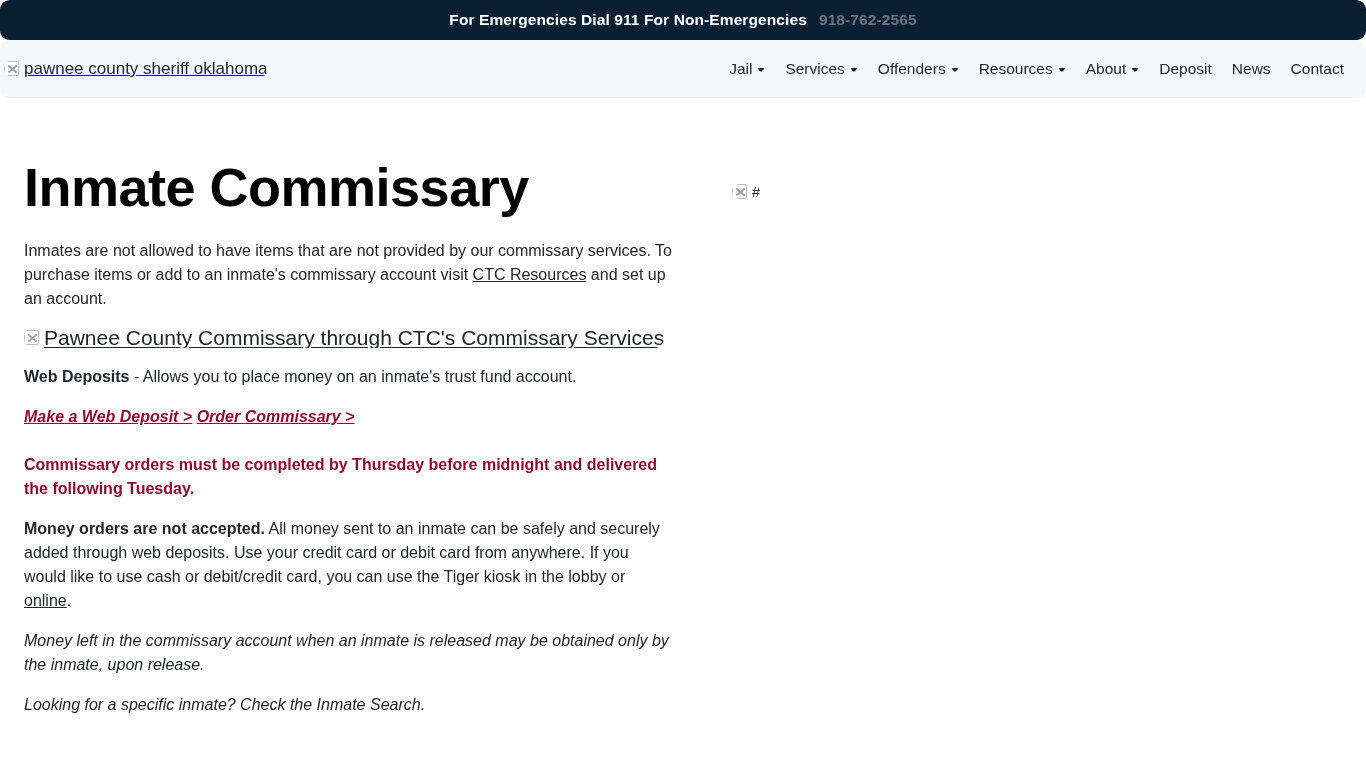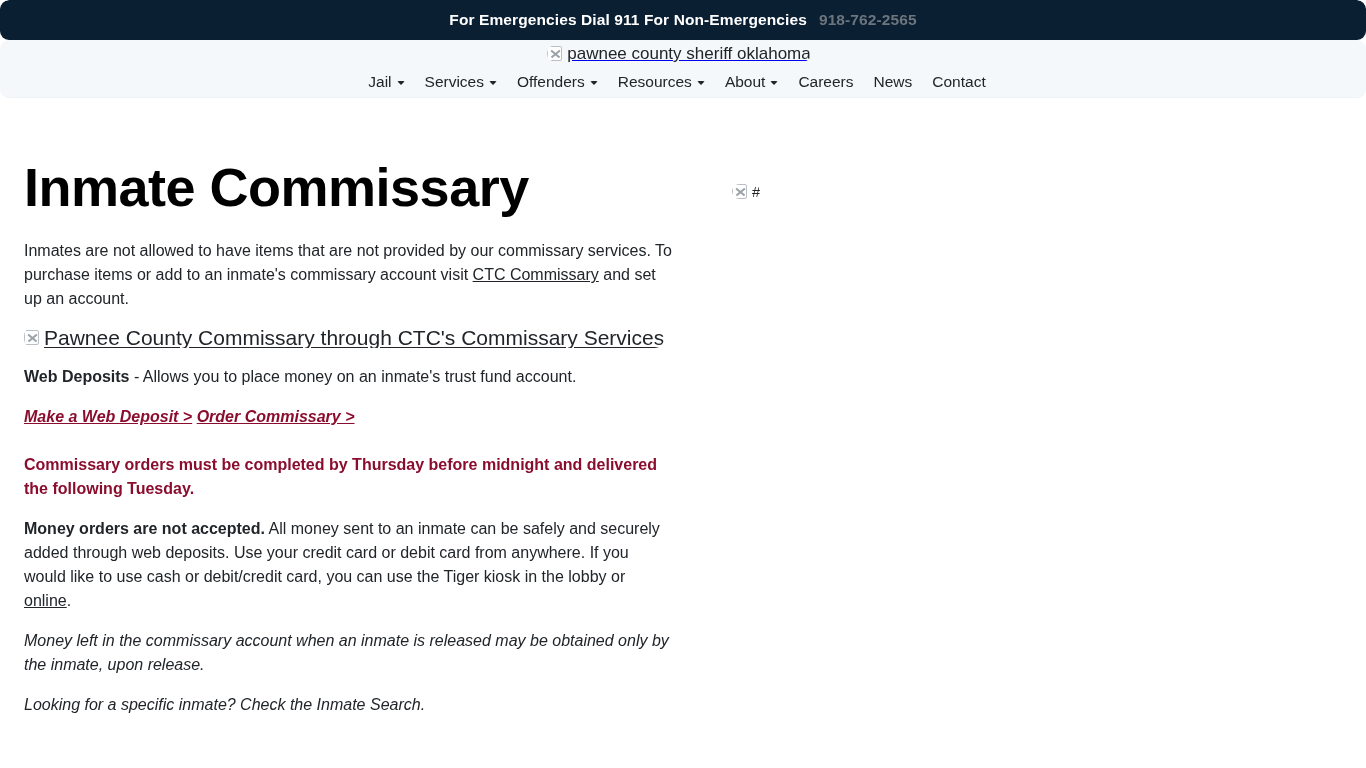--- a/index.html
+++ b/index.html
@@ -35,21 +35,20 @@
 
   
   .navbar {
     background: #f5f8fa;
     height: 58px;
     display: flex;
     align-items: center;
     justify-content: space-between;
     padding: 0 12px 0 0;
     border-bottom: 1px solid #f0f3f5;
-    flex-direction: column;
   }
   .brand {
     display: flex;
     align-items: center;
     height: 100%;
     padding-left: 4px;
     max-width: 640px;
   }
   .broken-img {
     display: inline-flex;
@@ -211,34 +210,34 @@
       <span class="caret"></span>
     </a>
     <a class="nav-item" href="#">
       <span>Resources</span>
       <span class="caret"></span>
     </a>
     <a class="nav-item" href="#">
       <span>About</span>
       <span class="caret"></span>
     </a>
-    <a class="nav-item" href="#">Careers</a>
+    <a class="nav-item" href="#">Deposit</a>
     <a class="nav-item" href="#">News</a>
     <a class="nav-item" href="#">Contact</a>
   </div>
 </nav>
 
 <div class="page">
 
   <div class="col-left">
 
     <h1 class="page-title">Inmate Commissary</h1>
 
     <p class="body-text">
-      <span>Inmates are not allowed to have items that are not provided by our commissary services. To purchase items or add to an inmate's commissary account visit </span><a class="inline-link" href="#">CTC Commissary</a><span> and set up an account.</span>
+      <span>Inmates are not allowed to have items that are not provided by our commissary services. To purchase items or add to an inmate's commissary account visit </span><a class="inline-link" href="#">CTC Resources</a><span> and set up an account.</span>
     </p>
 
     <div class="img-link-row">
       <a class="img-link broken-img" href="#">
         <span class="ico"></span>
         <span>Pawnee County Commissary through CTC's Commissary Services</span>
       </a>
     </div>
 
     <p class="body-text">

